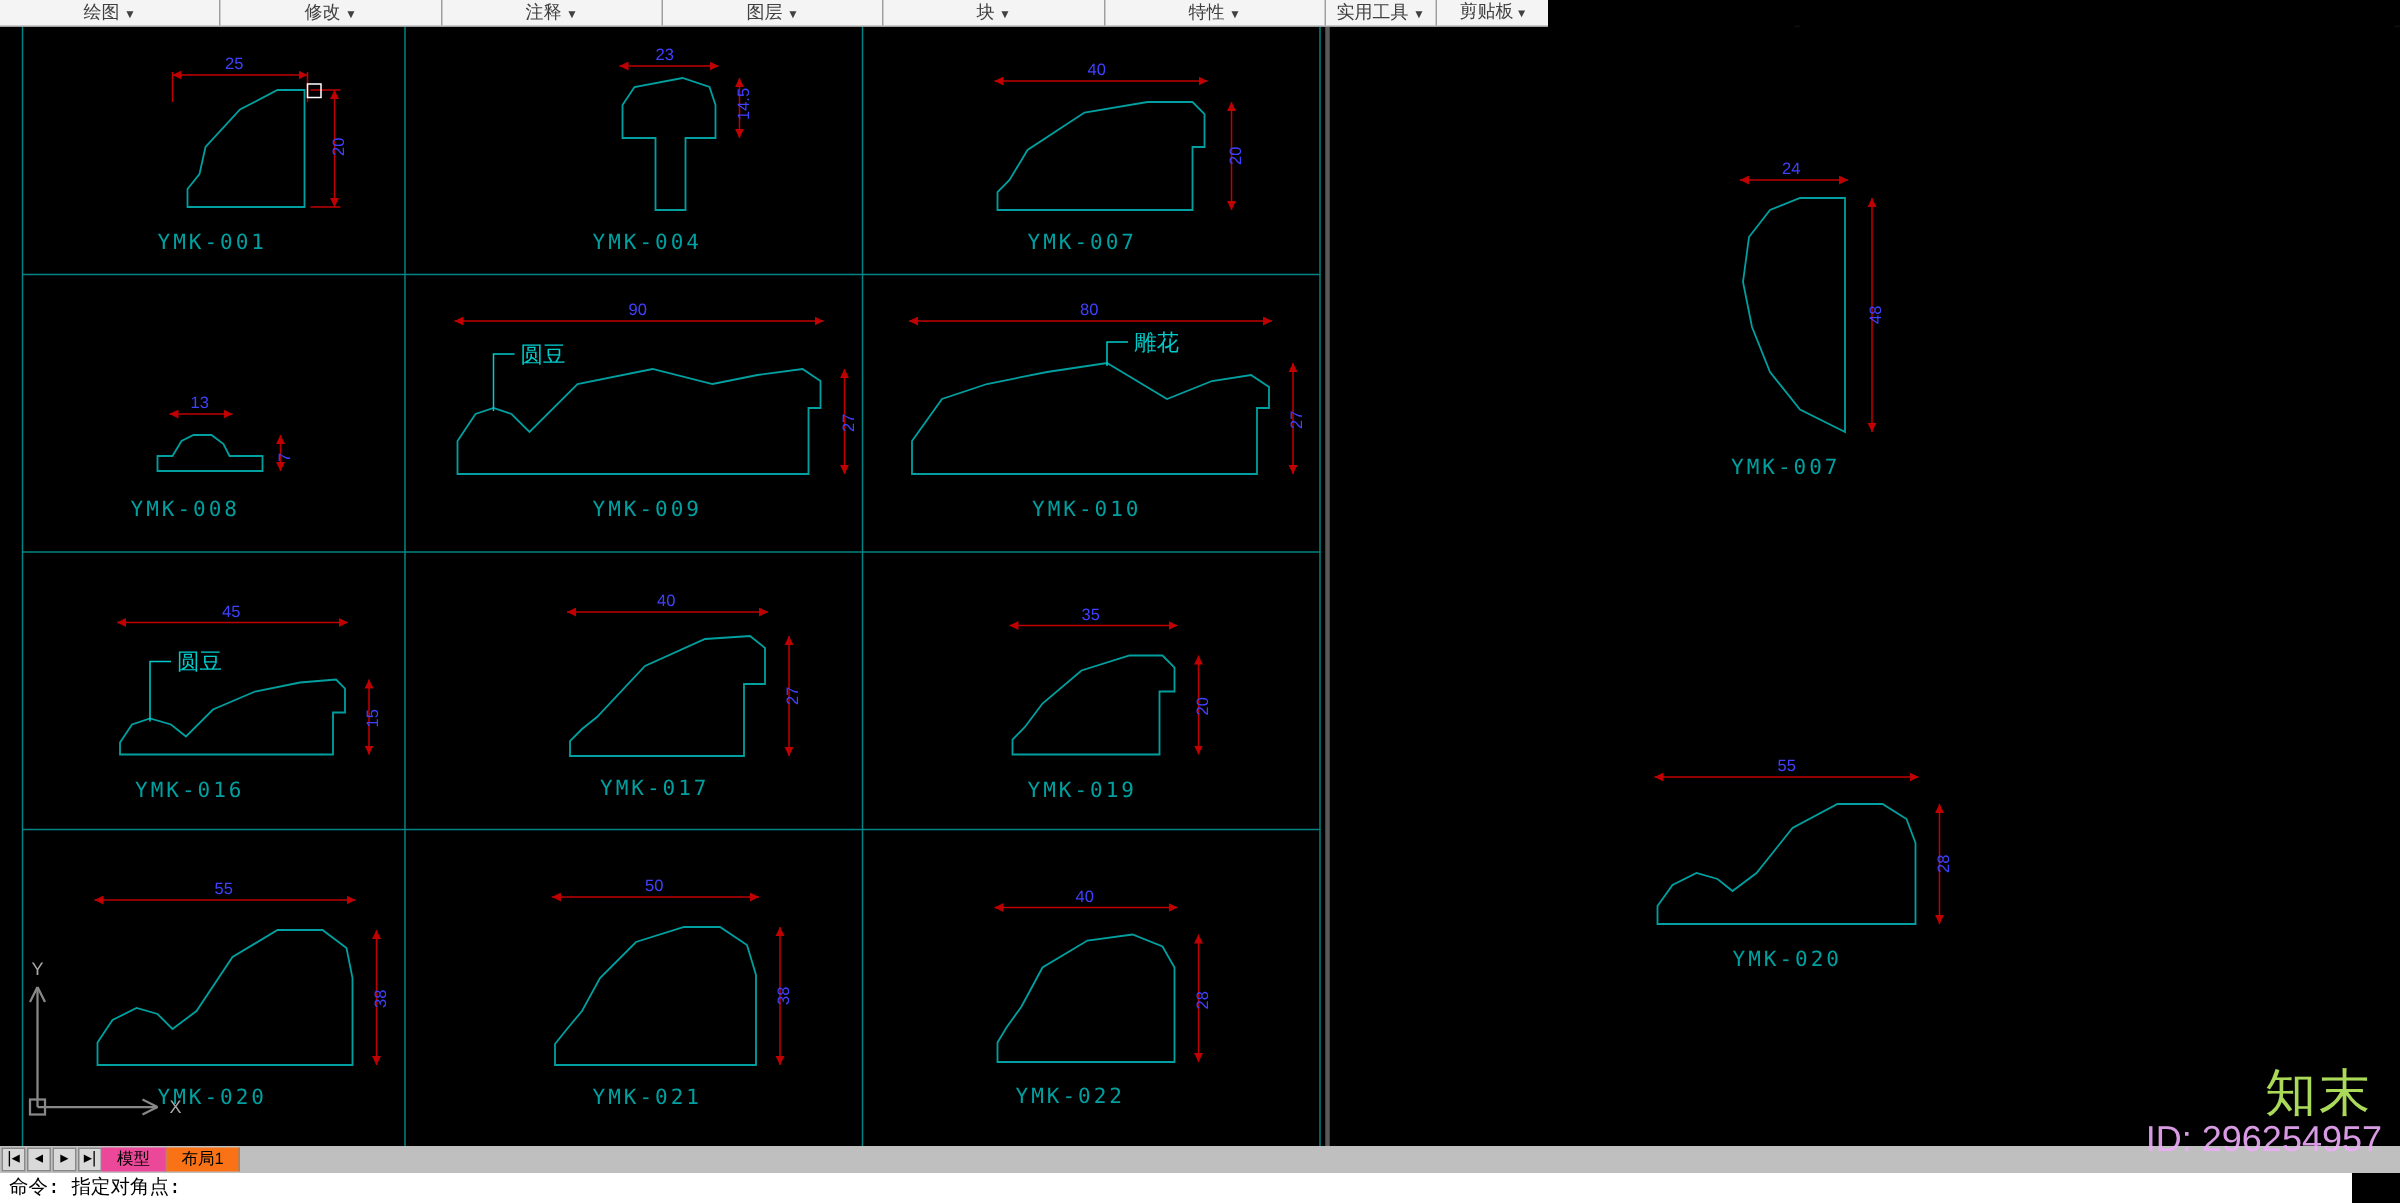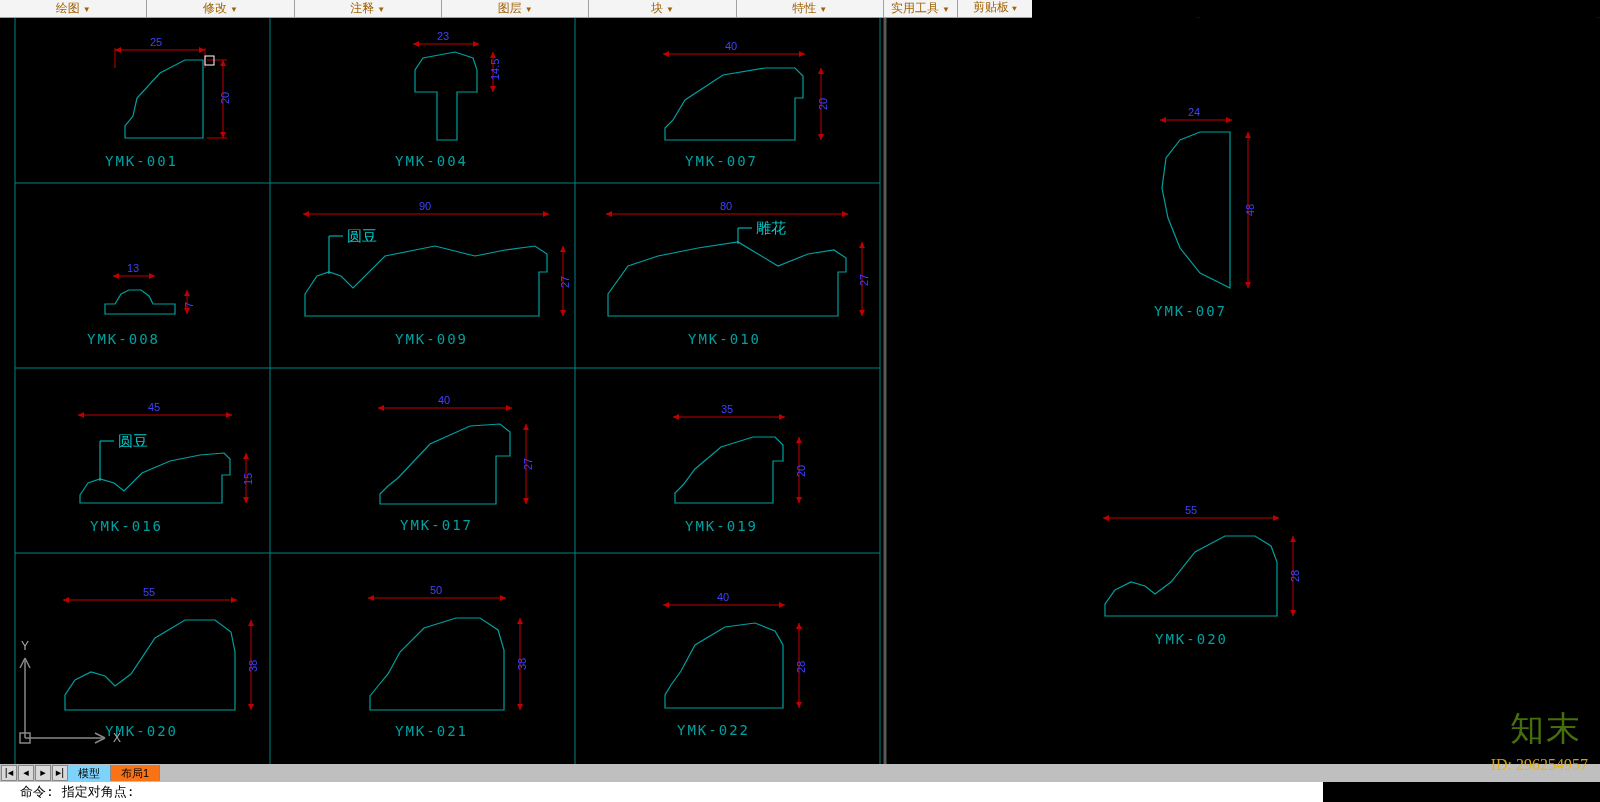--- a/index.html
+++ b/index.html
@@ -9,21 +9,21 @@
     font-family: "Microsoft YaHei", sans-serif;
     font-size: 12px; overflow: hidden; position: relative;
   }
   
   .menubar {
     position: absolute; top: 0; left: 0; width: 1032px; height: 18px;
     background: #f4f4f4; display: flex; z-index: 5;
     border-bottom: 1px solid #a0a0a0;
   }
   .menu-item {
-    flex: 1; text-align: center; color: #a16207; font-size: 12px;
+    flex: 1; text-align: center; color: #404040; font-size: 12px;
     line-height: 17px; border-right: 1px solid #a0a0a0; cursor: pointer;
   }
   .menu-item.narrow1 { flex: 0 0 74px; text-align: center; }
   .menu-item.narrow2 { flex: 0 0 74px; border-right: none; font-family: Liberation Mono, monospace; }
   .tri { font-size: 8px; margin-left: 3px; }
   
   .canvas {
     position: absolute; top: 18px; left: 0; width: 1600px; height: 746px;
     background: #000;
   }
@@ -45,37 +45,37 @@
     font-size: 11px; color: #000;
   }
   .tab-nav {
     width: 16px; height: 16px; background: #d9d9d9; border: 1px solid #888;
     margin: 1px 0 1px 1px; text-align: center; line-height: 13px; cursor: pointer;
   }
   .tab {
     padding: 0 10px; height: 16px; line-height: 16px; border-right: 1px solid #888;
     cursor: pointer;
   }
-  .tab.active { background: #7dd3fc; }
+  .tab.active { background: #ec4899; }
   .tab.inactive { background: #f97316; }
   
   .cmdline {
-    position: absolute; top: 782px; left: 0; width: 1323px; height: 20px;
+    position: absolute; top: 782px; left: 0; width: 1568px; height: 20px;
     background: #fff; color: #000; font-size: 13px; line-height: 20px;
-    padding-left: 20px; font-family: SimSun, monospace;
+    padding-left: 6px; font-family: SimSun, monospace;
   }
   
   .logo {
-    position: absolute; right: 18px; bottom: 50px; color: #4d7c0f;
+    position: absolute; right: 18px; bottom: 50px; color: #bef264;
     font-size: 34px; font-weight: 300; letter-spacing: 2px;
     opacity: 0.9; pointer-events: none;
   }
   .id-text {
-    position: absolute; right: 12px; bottom: 28px; color: #eab308;
-    font-size: 16px; opacity: 0.9; pointer-events: none; font-family: Liberation Serif, serif;
+    position: absolute; right: 12px; bottom: 28px; color: #f0abfc;
+    font-size: 24px; opacity: 0.9; pointer-events: none;
   }
   .wm {
     position: absolute; color: #555; opacity: 0.18;
     font-size: 22px; transform: rotate(-28deg); pointer-events: none;
     white-space: nowrap;
   }
 </style>
 </head>
 <body>
 

